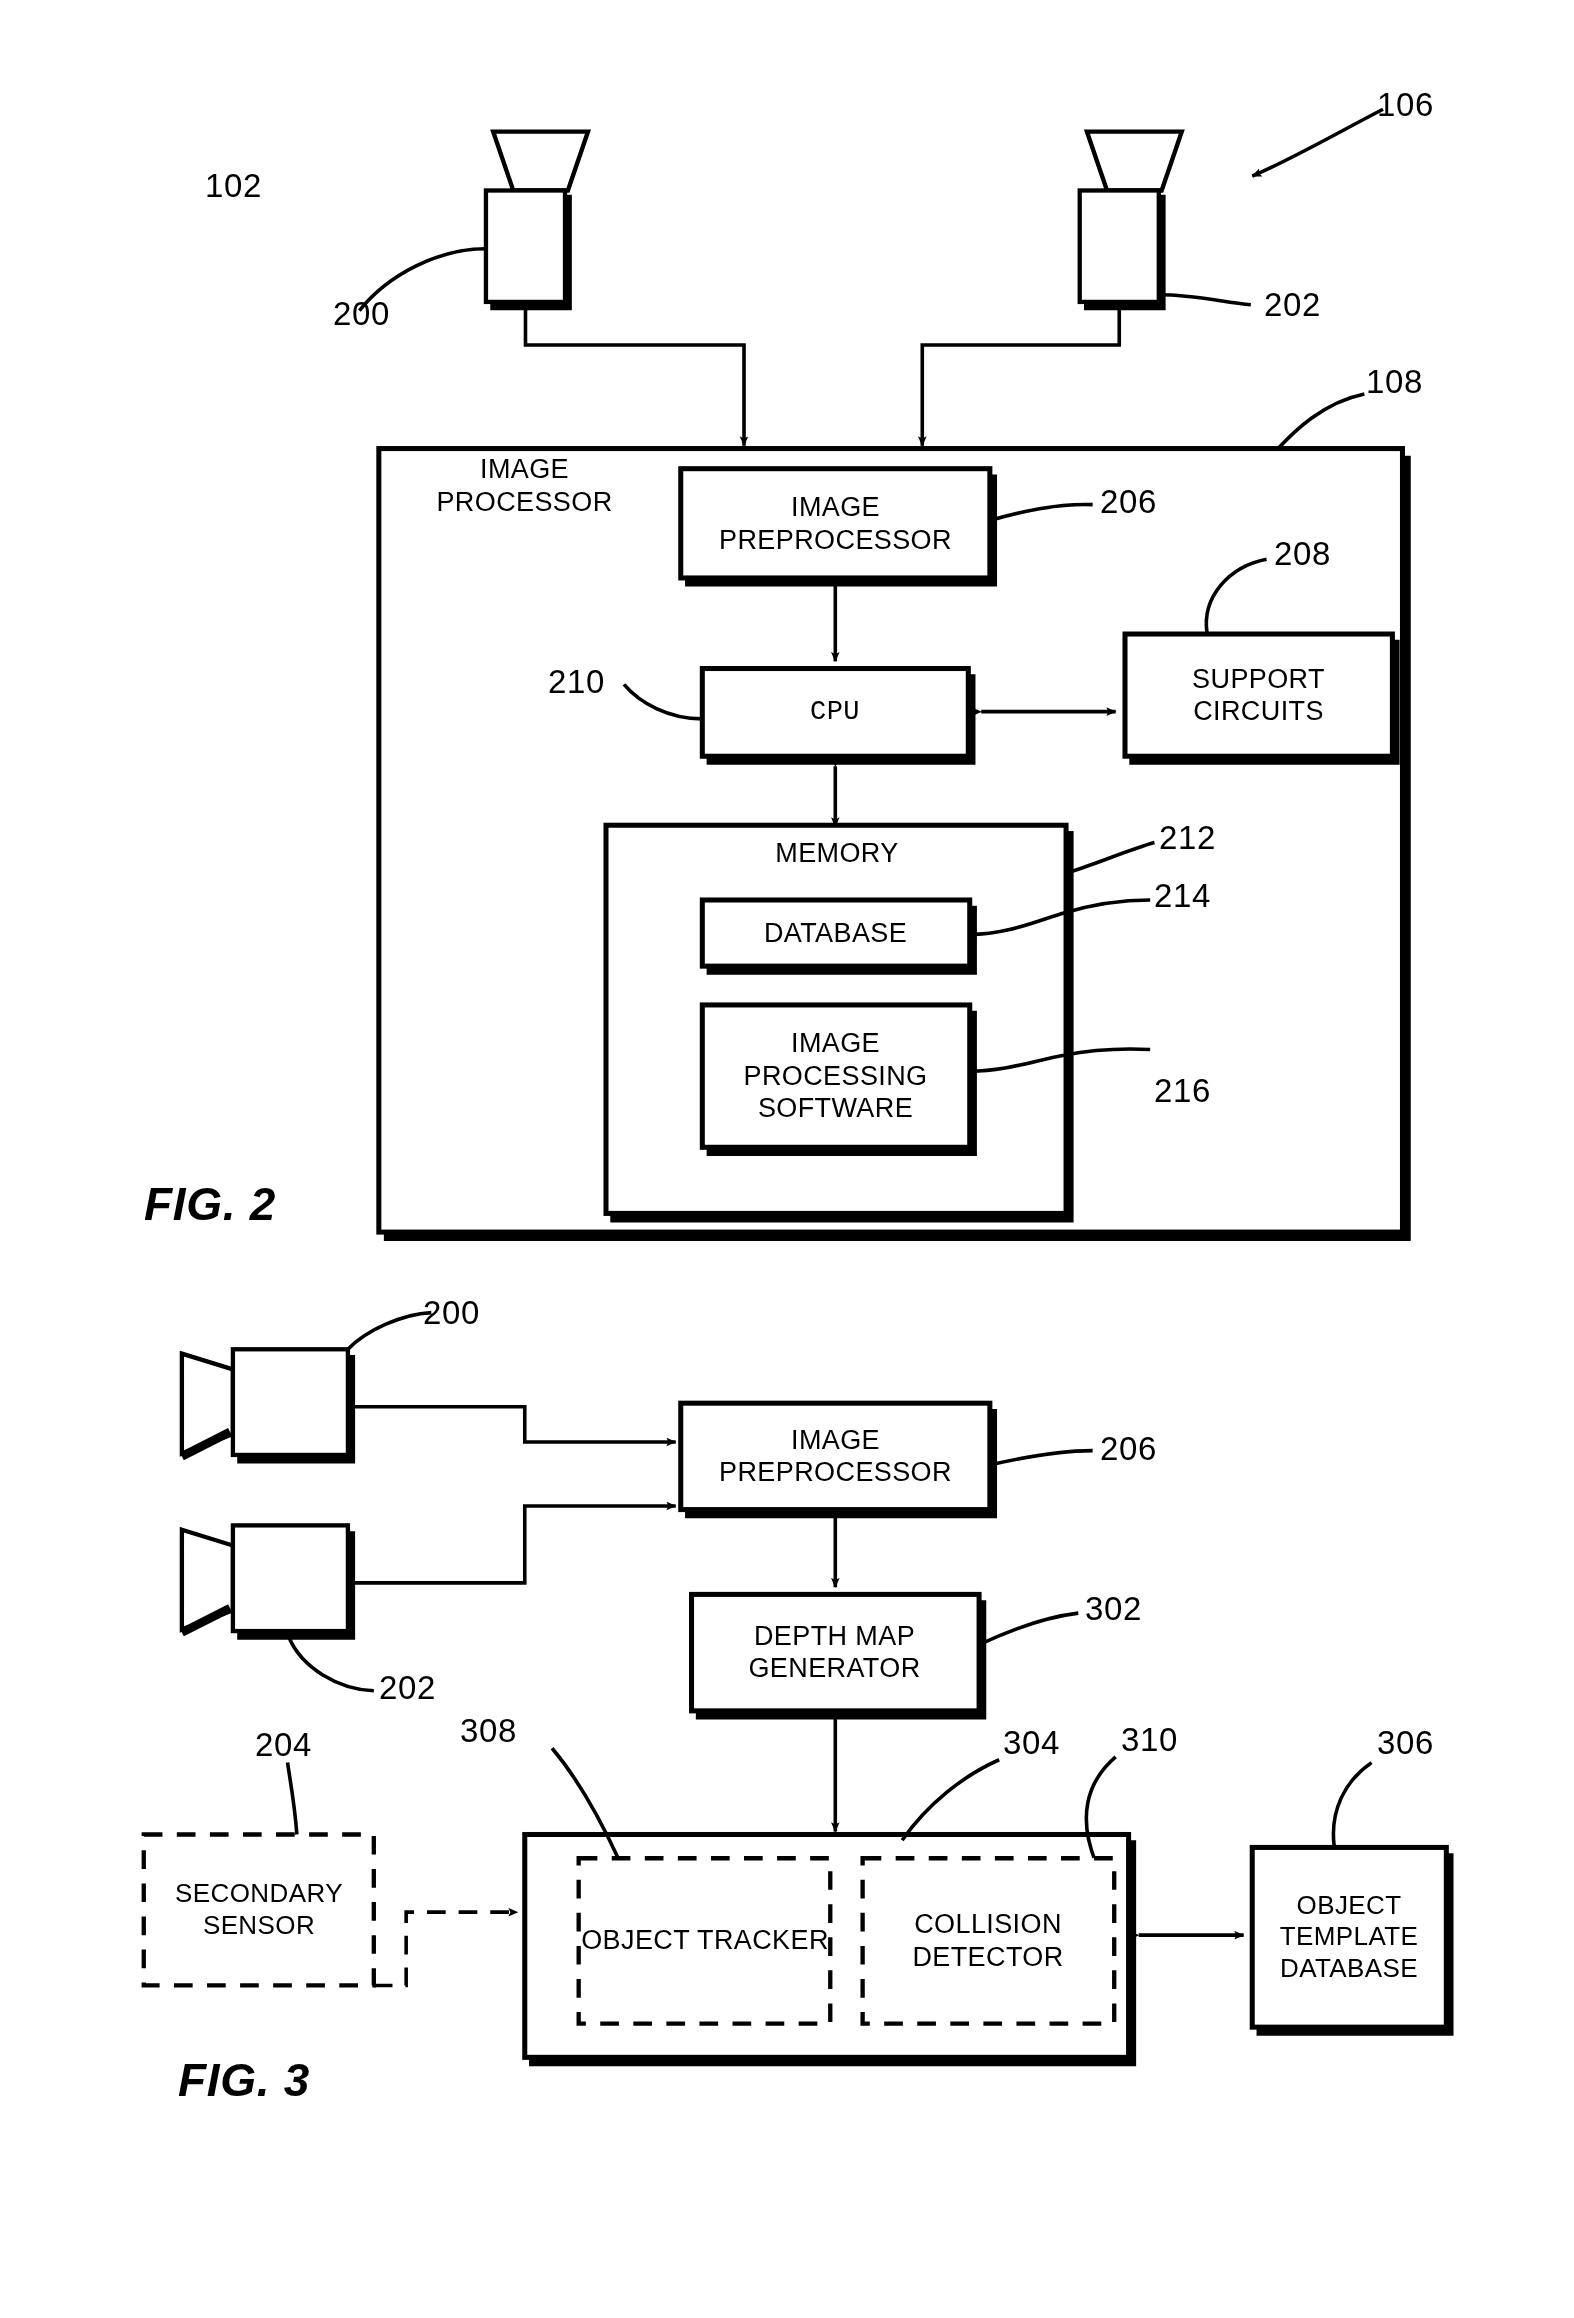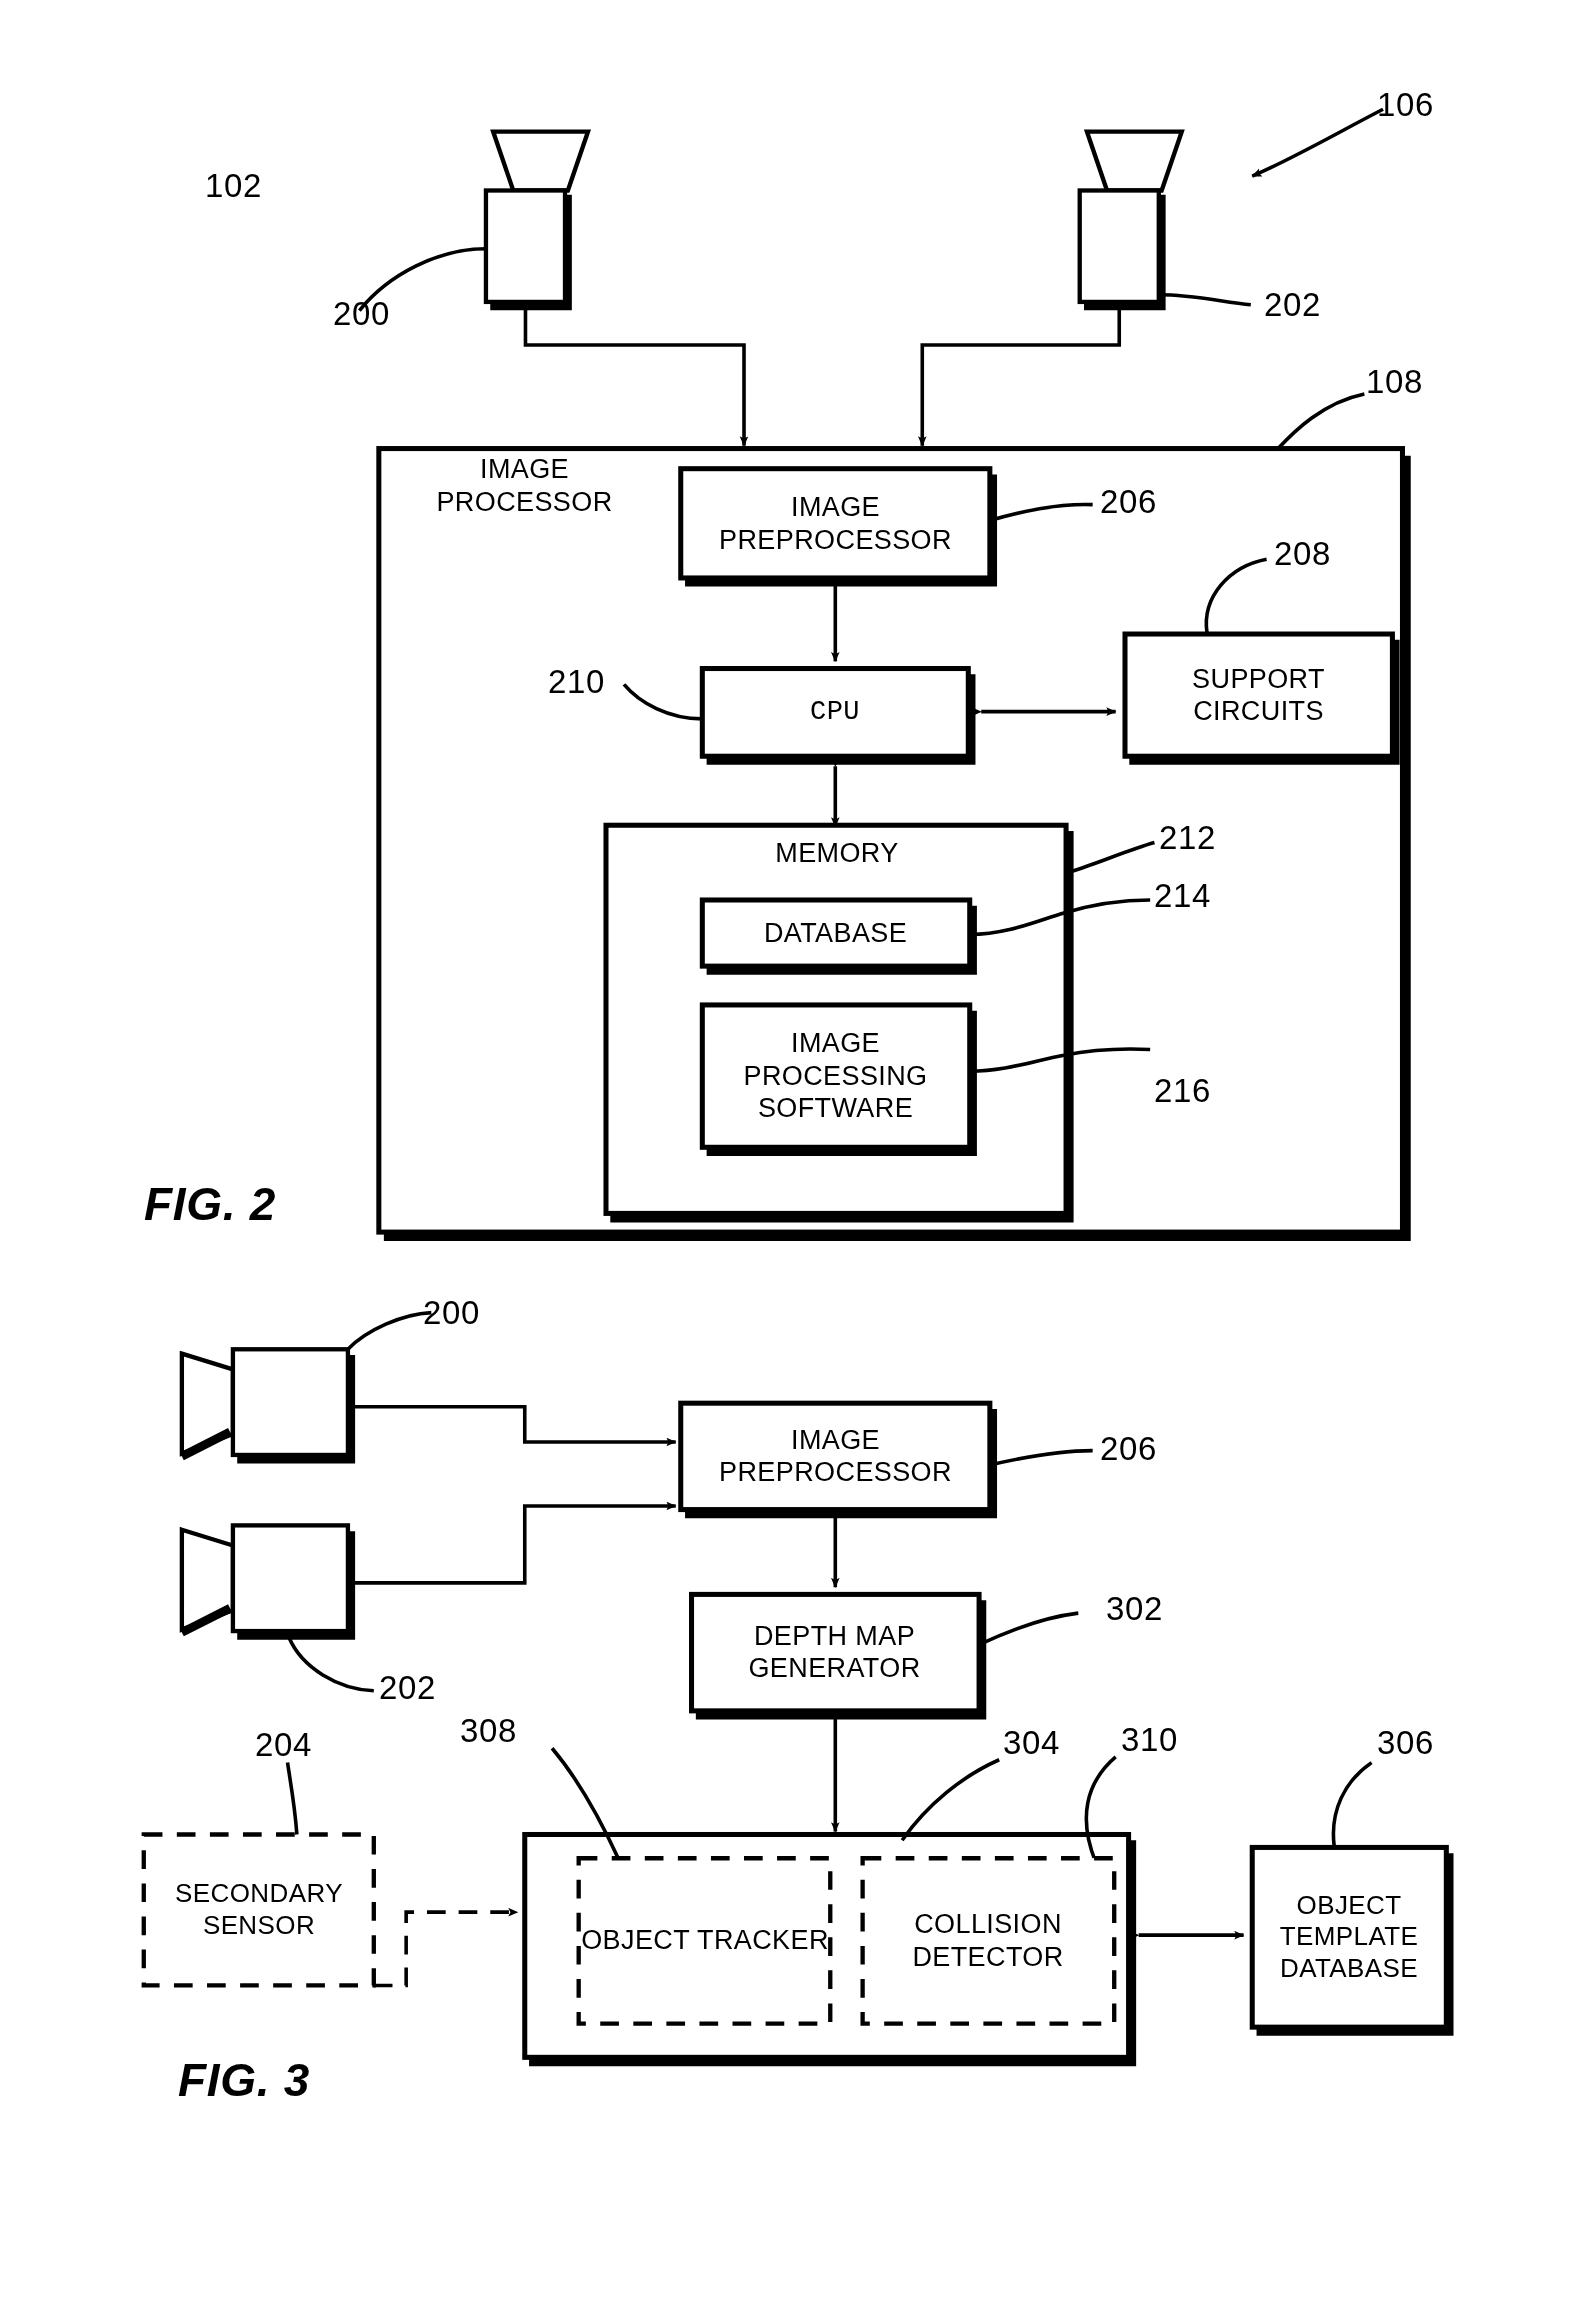--- a/index.html
+++ b/index.html
@@ -221,21 +221,21 @@
   <div class="ref" style="left:379px;top:1669px;">202</div>
 
   <div class="boxtx" style="left:681px;top:1403px;width:309px;height:106px;">IMAGE
 PREPROCESSOR</div>
 
   <div class="ref" style="left:1100px;top:1430px;">206</div>
 
   <div class="boxtx" style="left:691px;top:1594px;width:287px;height:116px;">DEPTH MAP
 GENERATOR</div>
 
-  <div class="ref" style="left:1085px;top:1590px;margin-left:21px;">302</div>
+  <div class="ref" style="left:1085px;top:1590px;">302</div>
 
   <div class="ref" style="left:255px;top:1726px;">204</div>
 
   <div class="boxtx" style="left:144px;top:1834px;width:230px;height:151px;font-size:26px;">SECONDARY
 SENSOR</div>
 
   <div class="ref" style="left:460px;top:1712px;">308</div>
 
   <div class="boxtx" style="left:579px;top:1858px;width:252px;height:165px;">OBJECT
 TRACKER</div>

